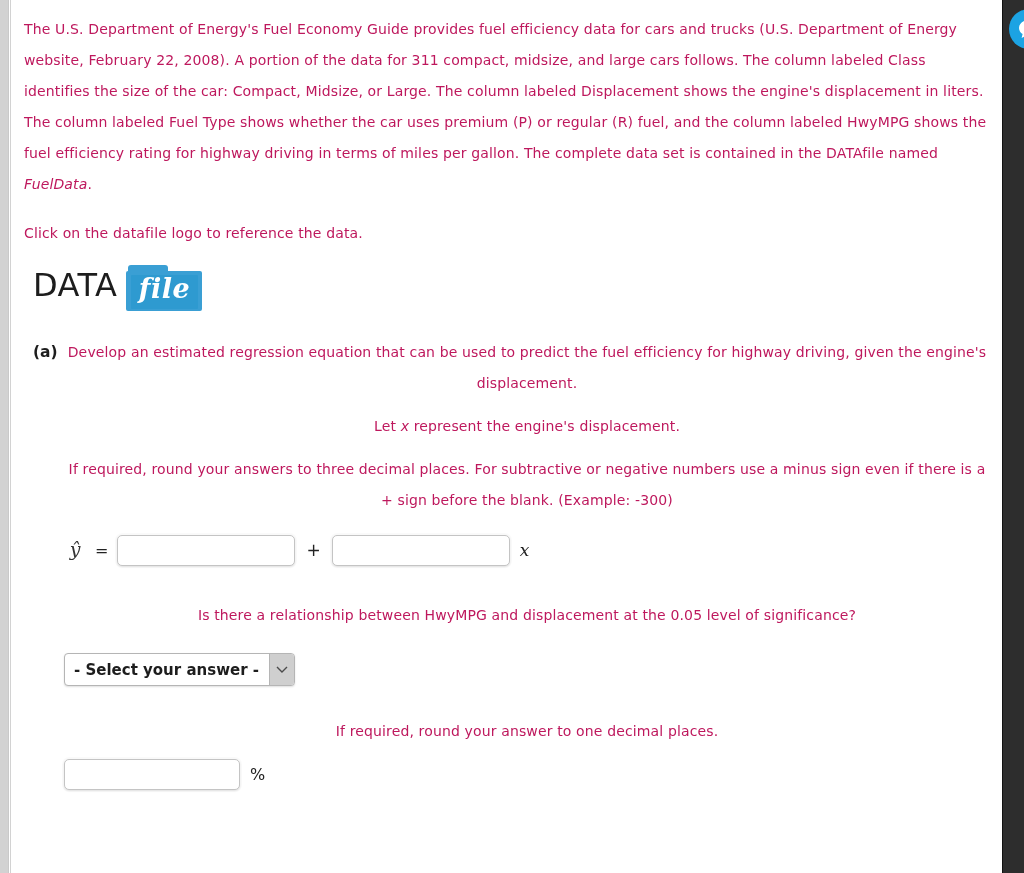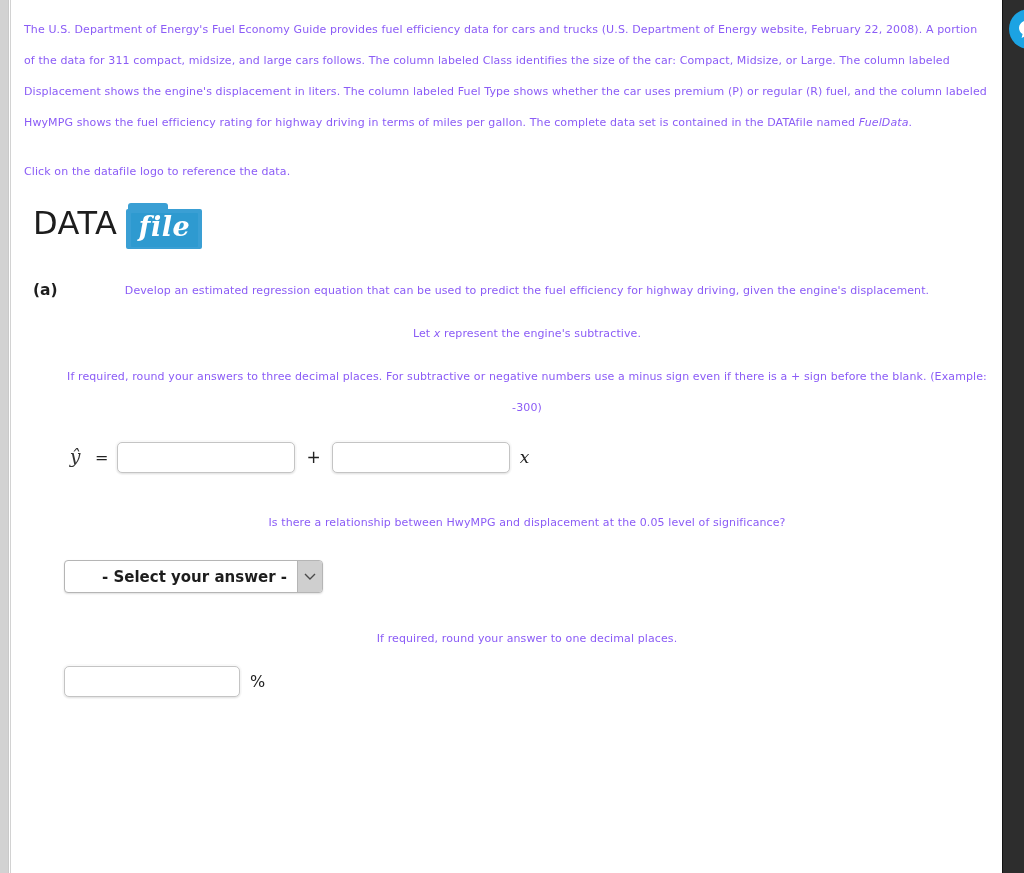--- a/index.html
+++ b/index.html
@@ -62,23 +62,23 @@
     height: 40px;
     border-radius: 50%;
     background: #1ca3e3;
     overflow: hidden;
   }
   .chat-bubble svg { position: absolute; left: 9px; top: 10px; }
 
   
   p.body {
     margin: 0 0 18px 0;
-    font-size: 11px;
+    font-size: 14px;
     line-height: 31px;
-    color: #8b5cf6;
+    color: #be185d;
     letter-spacing: 0.01em;
   }
   p.body.tight { margin-bottom: 10px; }
   em.it { font-style: italic; }
 
   
   .datafile-logo {
     display: inline-flex;
     margin: 6px 0 22px 9px;
     cursor: pointer;
@@ -205,21 +205,20 @@
     display: inline-flex;
     align-items: stretch;
     height: 33px;
     border: 1px solid #b5b5b5;
     border-radius: 4px;
     background: #fff;
     box-shadow: 0 1px 2px rgba(0,0,0,0.13);
     margin: 10px 0 0 0;
     cursor: pointer;
     overflow: hidden;
-    padding-left: 28px;
   }
   .select-value {
     display: flex;
     align-items: center;
     padding: 0 10px 0 9px;
     font-size: 15px;
     font-weight: bold;
     color: #1d1d1d;
     white-space: nowrap;
     font-family: "DejaVu Sans", sans-serif;
@@ -270,21 +269,21 @@
         <span class="folder-text">file</span>
       </span>
     </div>
 
     <div class="part">
       <div class="part-label">(a)</div>
       <div class="part-body">
 
         <p class="body">Develop an estimated regression equation that can be used to predict the fuel efficiency for highway driving, given the engine's displacement.</p>
 
-        <p class="body"><span>Let </span><em class="it">x</em><span> represent the engine's subtractive.</span></p>
+        <p class="body"><span>Let </span><em class="it">x</em><span> represent the engine's displacement.</span></p>
 
         <p class="body">If required, round your answers to three decimal places. For subtractive or negative numbers use a minus sign even if there is a + sign before the blank. (Example: -300)</p>
 
         <div class="eq-row">
           <span class="yhat">ŷ</span>
           <span class="eq-op">=</span>
           <input class="blank w-eq" type="text" placeholder="" value="" style="">
           <span class="eq-plus">+</span>
           <input class="blank w-eq" type="text" placeholder="" style="">
           <span class="eq-var">x</span>

